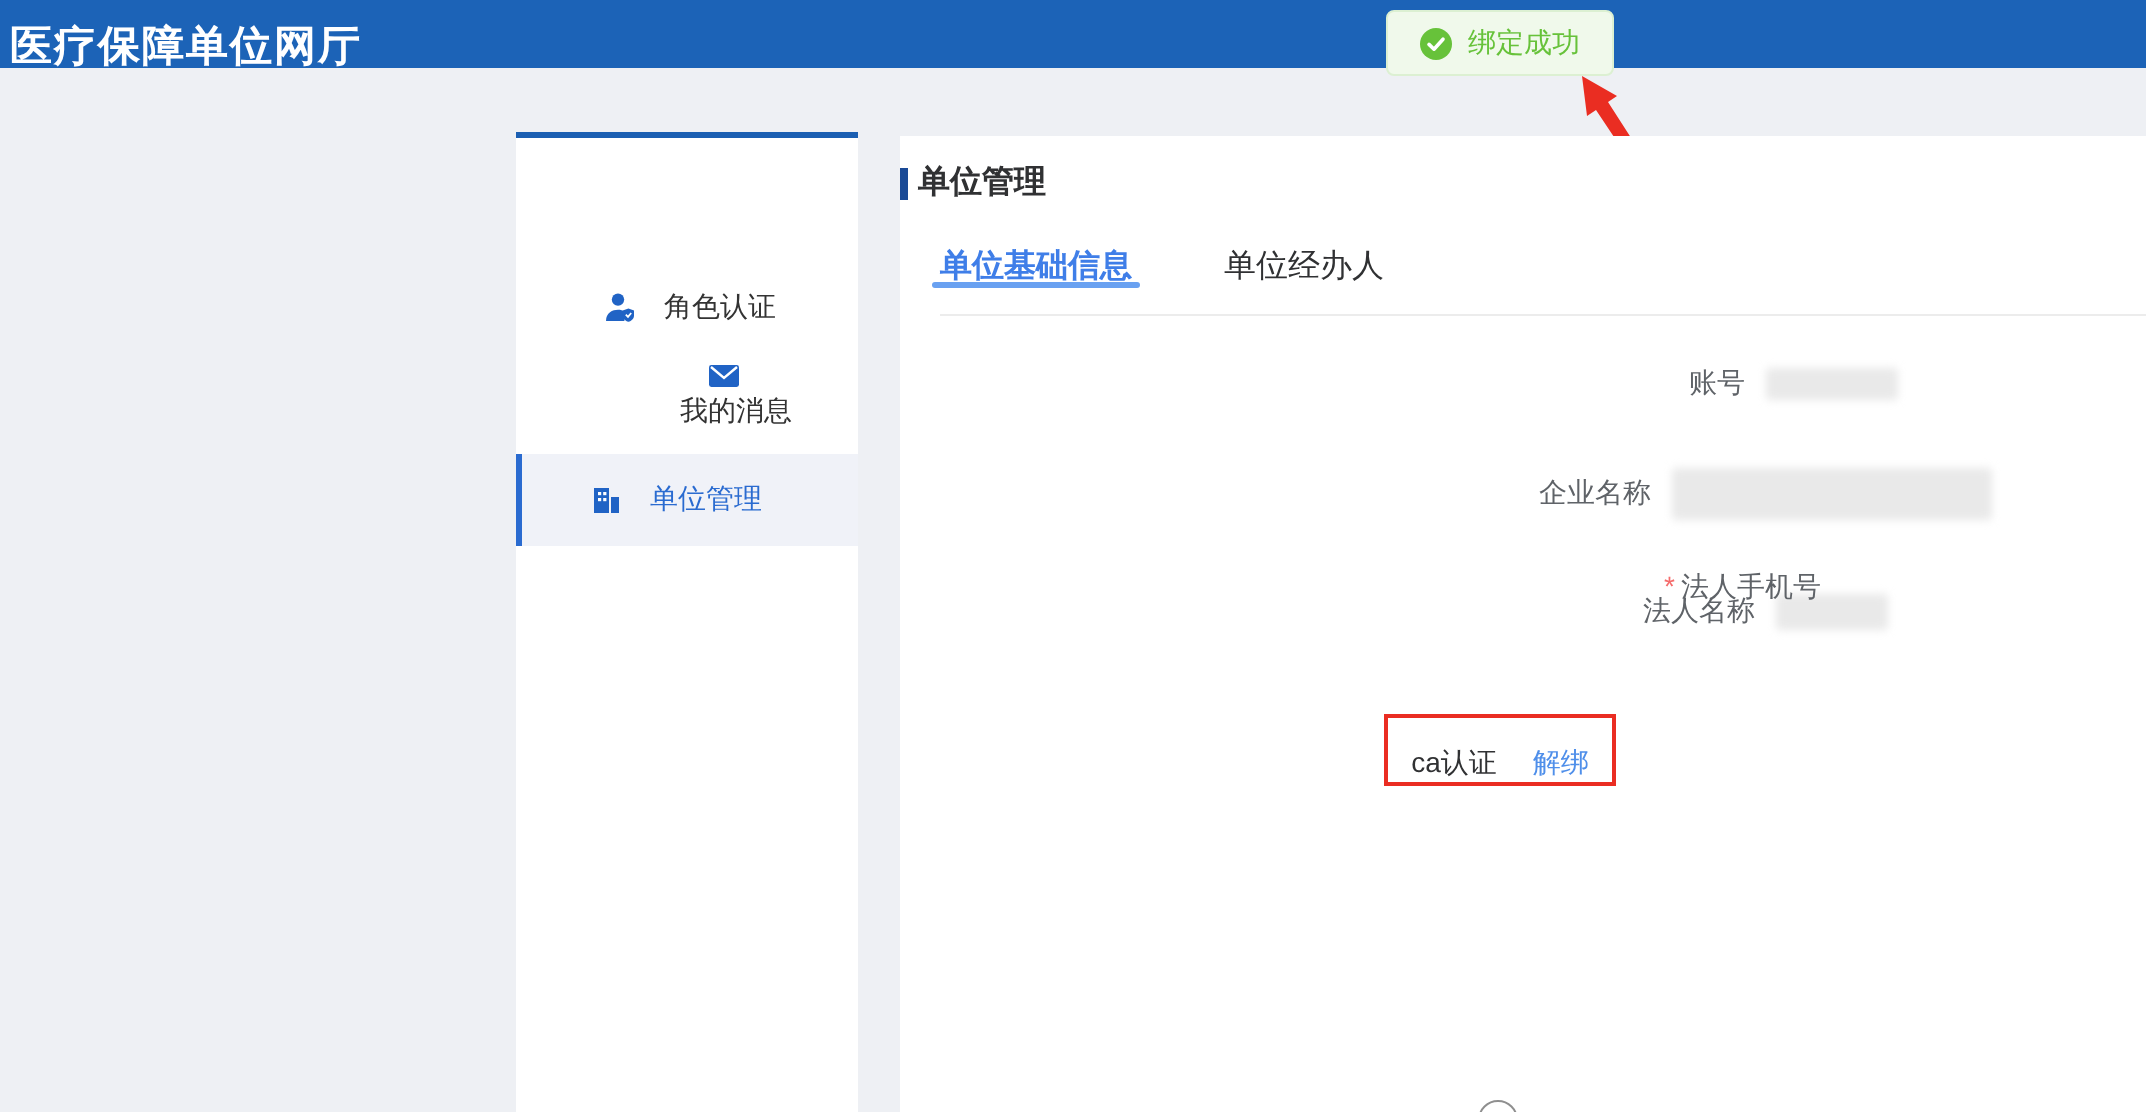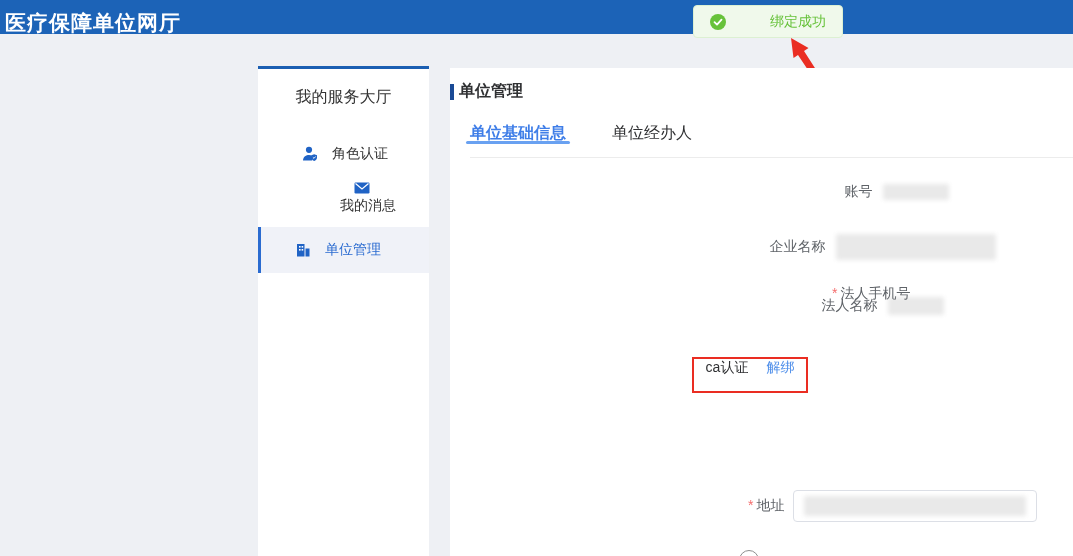--- a/index.html
+++ b/index.html
@@ -5,21 +5,21 @@
   html,body{margin:0;padding:0;}
   body{font-family:"Liberation Sans","DejaVu Sans",sans-serif;}
   .stage{position:relative;width:1073px;height:556px;background:#eef0f4;overflow:hidden;}
 
   
   .app-header{position:absolute;left:0;top:0;width:1073px;height:34px;background:#1c63b7;}
   .app-title{position:absolute;left:5px;top:9px;font-size:21px;font-weight:bold;color:#ffffff;letter-spacing:1px;}
 
   
   .toast{position:absolute;left:693px;top:5px;height:33px;background:#f0f9eb;border:1px solid #dcf0d2;
-         border-radius:4px;display:flex;align-items:center;padding:0 16px;box-sizing:border-box;gap:36px;}
+         border-radius:4px;display:flex;align-items:center;padding:0 16px;box-sizing:border-box;}
   .toast-msg{color:#67c23a;font-size:14px;margin-left:8px;white-space:nowrap;}
   .check-icon{width:16px;height:16px;flex:0 0 16px;}
 
   
   .arrow-svg{position:absolute;left:780px;top:30px;width:70px;height:85px;pointer-events:none;}
 
   
   .sidebar{position:absolute;left:258px;top:66px;width:171px;height:490px;background:#ffffff;border-top:3px solid #1b5fb2;box-sizing:border-box;}
   .sidebar-title{margin-top:18px;text-align:center;font-size:16px;color:#333333;}
   .nav-item{position:absolute;left:0;width:171px;height:46px;display:flex;align-items:center;padding-left:36px;box-sizing:border-box;cursor:pointer;}
@@ -42,21 +42,21 @@
   .tab-divider{position:absolute;left:20px;top:89px;width:603px;height:1px;background:#ececec;}
 
   
   .form-row{position:absolute;left:0;width:623px;display:flex;align-items:center;justify-content:center;}
   .f-label{width:298px;text-align:right;font-size:14px;color:#5f6368;flex:0 0 298px;}
   .req{color:#f56c6c;margin-right:3px;font-size:14px;}
   .blob{background:#e9e9e9;border-radius:2px;filter:blur(2px);margin-left:10px;}
   .input-box{margin-left:8px;width:244px;height:32px;border:1px solid #dcdfe6;border-radius:4px;background:#fff;display:flex;align-items:center;box-sizing:border-box;}
   .input-box .blob{margin-left:10px;}
 
-  .ca-box{position:absolute;left:242px;top:289px;width:116px;height:36px;border:2px solid #ea2d22;display:flex;align-items:flex-start;justify-content:center;box-sizing:border-box;}
+  .ca-box{position:absolute;left:242px;top:289px;width:116px;height:36px;border:2px solid #ea2d22;display:flex;align-items:flex-end;justify-content:center;box-sizing:border-box;}
   .ca-label{font-size:14px;color:#303133;}
   .ca-action{font-size:14px;color:#4f8fea;margin-left:18px;cursor:pointer;}
 
   .partial-circle{position:absolute;left:739px;top:550px;width:18px;height:18px;border:1px solid #8f8f8f;border-radius:50%;background:#fff;}
 </style>
 </head>
 <body>
 
 <div class="stage">
 
@@ -70,21 +70,20 @@
       <polyline points="4.5,8.2 7,10.6 11.5,5.6" fill="none" stroke="#ffffff" stroke-width="1.8" stroke-linecap="round" stroke-linejoin="round"></polyline>
     </svg>
     <span class="toast-msg">绑定成功</span>
   </div>
 
   <svg class="arrow-svg" viewBox="0 0 70 85">
     <polygon points="11,8 28.5,18 24,21 60,77 55,80.5 18,25 13.5,28" fill="#ea2d22"></polygon>
   </svg>
 
   <div class="sidebar">
-    <div class="sidebar-title">我的服务大厅</div>
 
     <div class="nav-item" style="top:62px;padding-left:43px;">
       <svg class="nav-icon" viewBox="0 0 18 18">
         <circle cx="8" cy="4.8" r="3.1" fill="#2063c5"></circle>
         <path d="M2,15.5 c0-4.2 3.3-5.6 6-5.6 c1.2,0 2.4,0.3 3.4,0.9 l-0.2,4.7 z" fill="#2063c5"></path>
         <path d="M13.2,9.2 l2.8,1.1 v2.4 c0,1.6-1.3,2.8-2.8,3.2 c-1.5-0.4-2.8-1.6-2.8-3.2 v-2.4 z" fill="#2063c5"></path>
         <polyline points="11.9,12.3 13,13.4 14.6,11.5" fill="none" stroke="#ffffff" stroke-width="0.9"></polyline>
       </svg>
       <span class="nav-label">角色认证</span>
     </div>
@@ -143,24 +142,18 @@
       <span class="ca-action">解绑</span>
     </div>
 
     <div class="form-row" style="top:360px;height:32px;flex-direction:column;">
       <span class="f-label"><span class="req">*</span><span>法人手机号</span></span>
       <span class="input-box">
         <span class="blob" style="width:128px;height:18px;"></span>
       </span>
     </div>
 
-    <div class="form-row" style="top:422px;height:32px;">
-      <span class="f-label"><span class="req">*</span><span>地址</span></span>
-      <span class="input-box">
-        <span class="blob" style="width:222px;height:20px;"></span>
-      </span>
-    </div>
 
   </div>
 
   <div class="partial-circle"></div>
 
 </div>
 
 </body></html>

